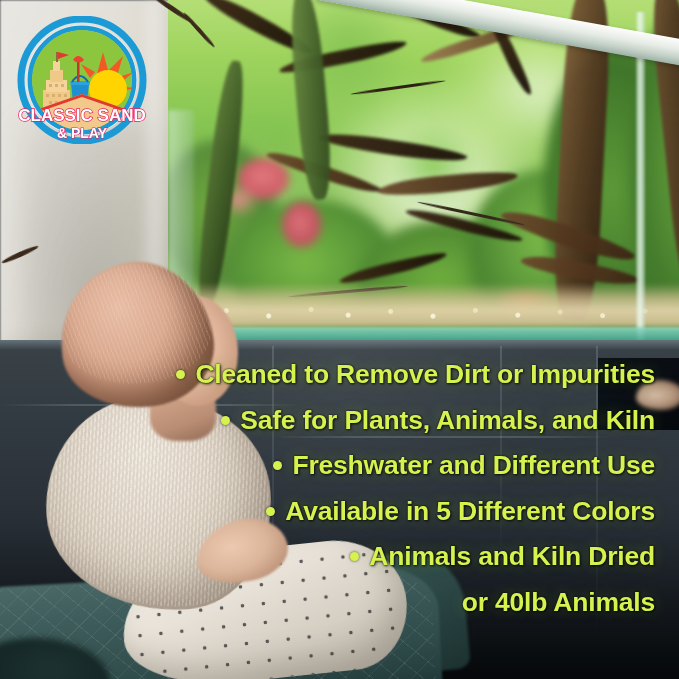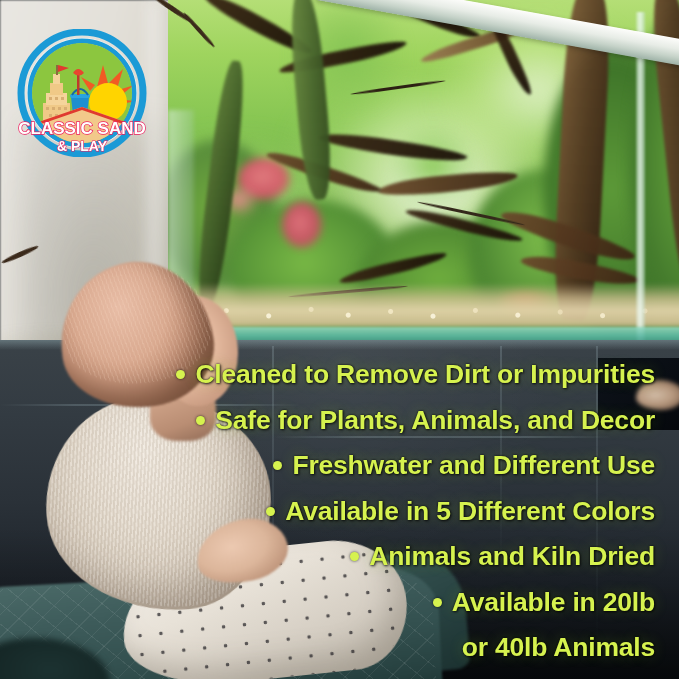--- a/index.html
+++ b/index.html
@@ -402,21 +402,21 @@
     border-radius: 50%;
     background: #d6f24f;
     vertical-align: 4px;
     margin-right: 10px;
     box-shadow: 0 0 3px rgba(0,0,0,0.7);
   }
 
   
   .logo {
     position: absolute;
-    left: 11px; top: 29px;
+    left: 11px; top: 16px;
     width: 142px; height: 128px; text-decoration: underline;
   }
   .logo svg { display: block; }
 </style>
 </head>
 <body>
 
 <div id="scene">
 
   <div class="wall"></div>
@@ -506,33 +506,30 @@
     <div class="ear"></div>
     <div class="hair"></div>
     <div class="hair-strands"></div>
   </div>
 
   <div class="bullets">
     <div class="bullet-line">
       <span class="dot"></span><span>Cleaned to Remove Dirt or Impurities</span>
     </div>
     <div class="bullet-line">
-      <span class="dot"></span><span>Safe for Plants, Animals, and Decor</span>
+      <span class="dot"></span><span>Safe for Plants, Animals, and Kiln</span>
     </div>
     <div class="bullet-line">
       <span class="dot"></span><span>Freshwater and Different Use</span>
     </div>
     <div class="bullet-line">
       <span class="dot"></span><span>Available in 5 Different Colors</span>
     </div>
     <div class="bullet-line">
       <span class="dot"></span><span>Animals and Kiln Dried</span>
-    </div>
-    <div class="bullet-line">
-      <span class="dot"></span><span>Available in 20lb</span>
     </div>
     <div class="bullet-line cont">
       <span>or 40lb Animals</span>
     </div>
   </div>
 
   <div class="logo">
     <svg width="142" height="128" viewBox="0 0 142 128" xmlns="http://www.w3.org/2000/svg">
       <defs>
         <clipPath id="inner">

